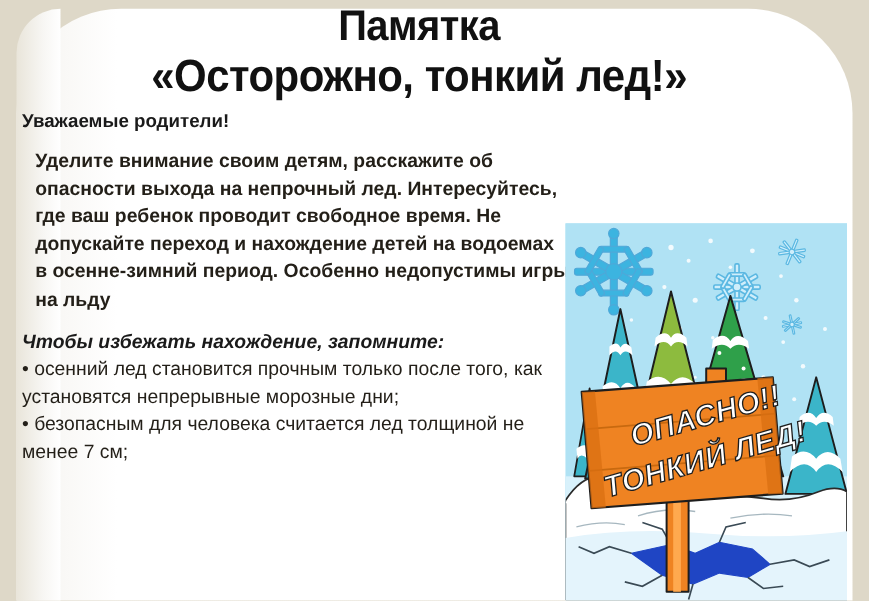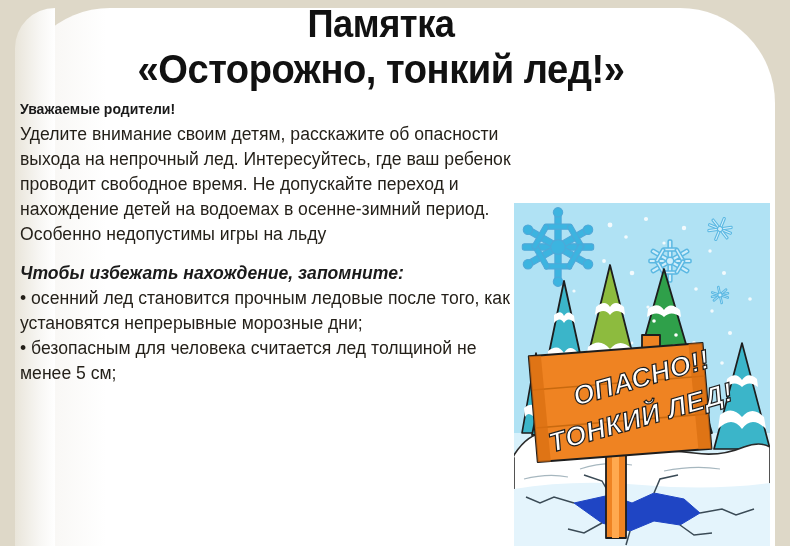--- a/index.html
+++ b/index.html
@@ -76,29 +76,30 @@
     position: absolute;
     left: 20px;
     top: 97px;
     width: 510px;
     font-size: 17.6px;
     line-height: 25.1px;
     color: #231f18;
   }
   .lead-heading {
     font-weight: bold;
-    font-size: 14px;
+    font-size: 17px;
     line-height: 25.1px;
     color: #1a1a1a;
   }
   .para {
-    margin: 0;
+    margin: 12px;
     font-size: 17.6px;
     line-height: 25.1px;
     white-space: pre-line;
+    font-weight: bold;
   }
   .section-heading {
     font-weight: bold;
     font-style: italic;
     font-size: 17.6px;
     line-height: 25.1px;
     margin-top: 13px;
     color: #1a1a1a;
   }
   .bullet {
@@ -131,22 +132,22 @@
 
   <div class="title-block">
     <div class="title-line1">Памятка</div>
     <div class="title-line2">«Осторожно, тонкий лед!»</div>
   </div>
 
   <div class="body-text">
     <div class="lead-heading">Уважаемые родители!</div>
     <p class="para">Уделите внимание своим детям, расскажите об опасности выхода на непрочный лед. Интересуйтесь, где ваш ребенок проводит свободное время. Не допускайте переход и нахождение детей на водоемах в осенне-зимний период. Особенно недопустимы игры на льду</p>
     <div class="section-heading">Чтобы избежать нахождение, запомните:</div>
-    <p class="bullet">• осенний лед становится прочным ледовые после того, как установятся непрерывные морозные дни;</p>
-    <p class="bullet">• безопасным для человека считается лед толщиной не менее 5 см;</p>
+    <p class="bullet">• осенний лед становится прочным только после того, как установятся непрерывные морозные дни;</p>
+    <p class="bullet">• безопасным для человека считается лед толщиной не менее 7 см;</p>
   </div>
 
   <div class="illus">
     <svg width="256" height="343" viewBox="0 0 256 343" xmlns="http://www.w3.org/2000/svg">
 
       <rect x="0" y="0" width="256" height="343" fill="#b0e2f4"></rect>
       <rect x="0" y="230" width="256" height="113" fill="#d8f1fb"></rect>
 
       <g fill="#ffffff" opacity="0.85">
         <circle cx="96" cy="22" r="2.4"></circle>

